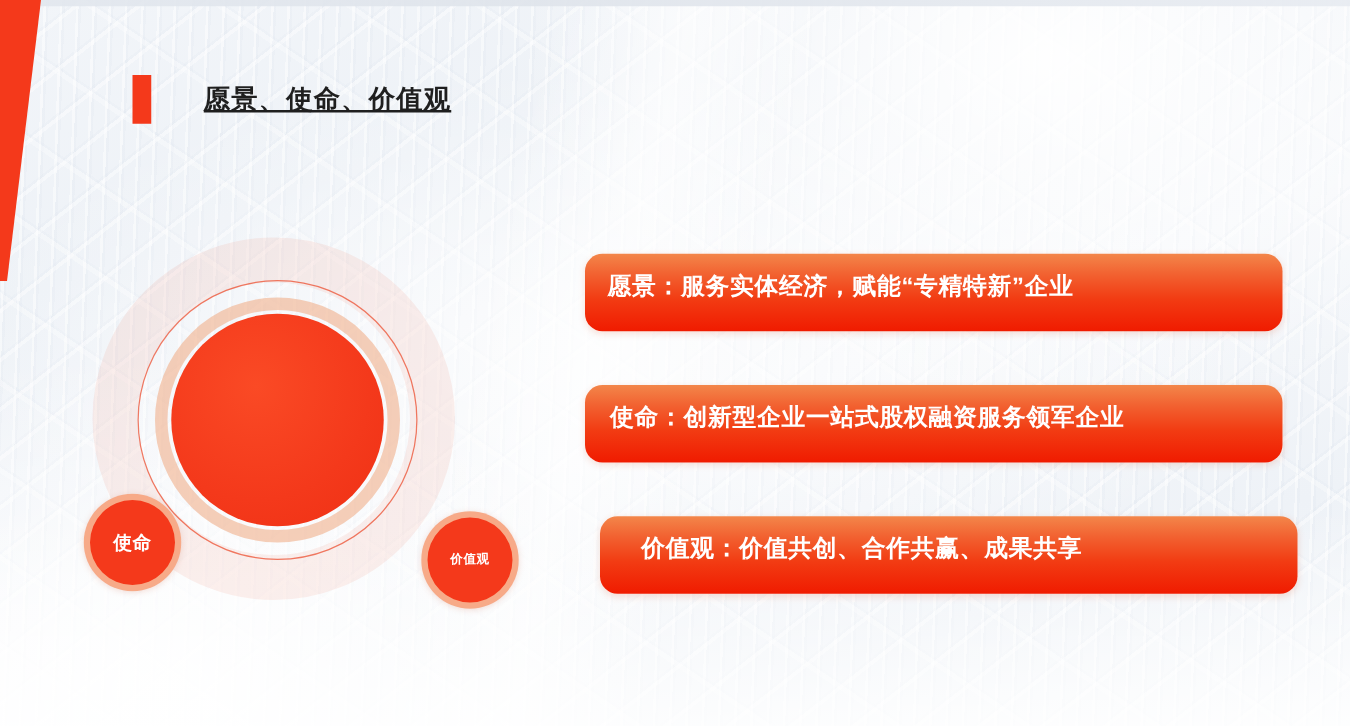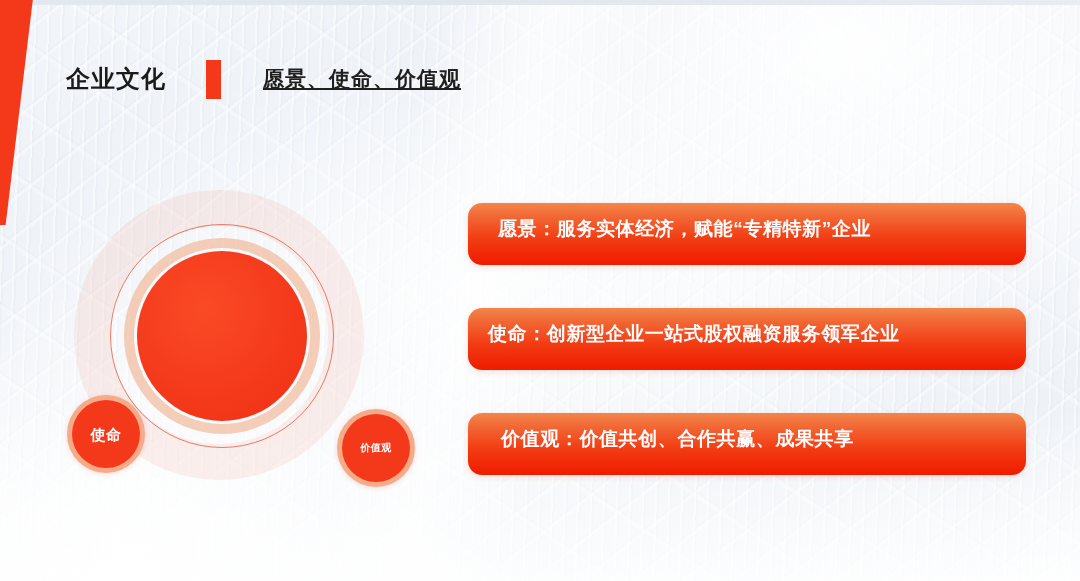--- a/index.html
+++ b/index.html
@@ -193,31 +193,31 @@
     width: 558px;
     height: 62px;
     border-radius: 14px;
     background: linear-gradient(to bottom, #f3864a 0%, #f26231 26%, #f23c13 58%, #f01b00 100%);
     box-shadow: 0 2px 6px rgba(224,86,45,0.18);
     position: relative;
     margin-bottom: 43px;
     display: flex;
     align-items: center;
   }
-  .banner:last-child { margin-bottom: 0; }
+  .banner:last-child { margin-bottom: 0; margin-left: 12px; }
   .banner-text {
     color: #ffffff;
     font-size: 19px;
     font-weight: bold;
     letter-spacing: .6px;
     white-space: nowrap;
     position: relative;
     top: -5px;
   }
-  .banner-vision  .banner-text { padding-left: 30px; }
+  .banner-vision  .banner-text { padding-left: 18px; }
   .banner-mission .banner-text { padding-left: 20px; }
   .banner-values  .banner-text { padding-left: 33px; }
 </style>
 </head>
 <body>
 
 <div id="slide">
 
   <div class="bg-layer bg-vert"></div>
   <div class="bg-layer bg-diag1"></div>
@@ -225,21 +225,20 @@
   <div class="bg-layer bg-glow-mid"></div>
   <div class="bg-layer bg-glow-tr"></div>
   <div class="bg-layer bg-glow-bl"></div>
   <div class="bg-layer bg-sweep"></div>
   <div class="bg-layer bg-bottom-fade"></div>
   <div class="bg-top-strip"></div>
 
   <div class="red-wedge"></div>
 
   <div class="header">
-    <div class="header-title">企业文化</div>
     <div class="header-bar"></div>
     <div class="header-sub">愿景、使命、价值观</div>
   </div>
 
   <div class="diagram">
     <div class="ring-outer"></div>
     <div class="ring-thin"></div>
     <div class="ring-peach"></div>
     <div class="core-circle"></div>
 

